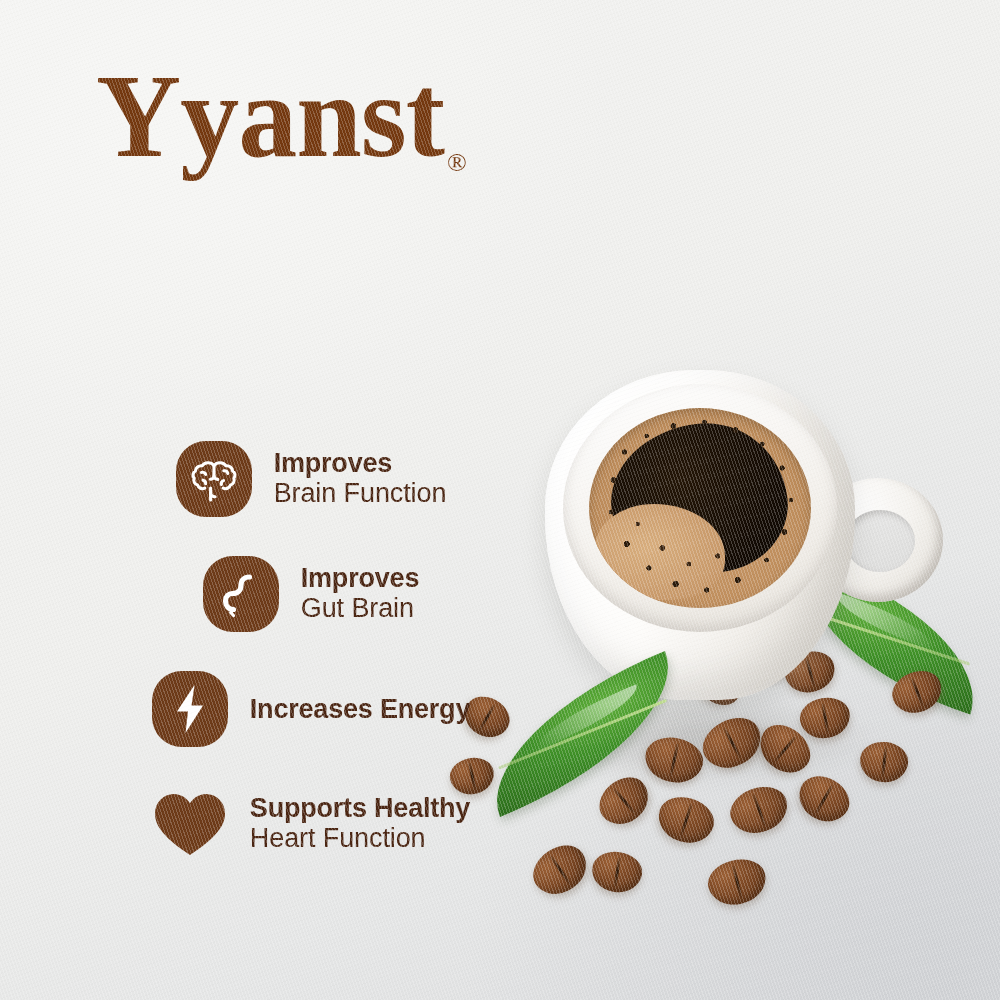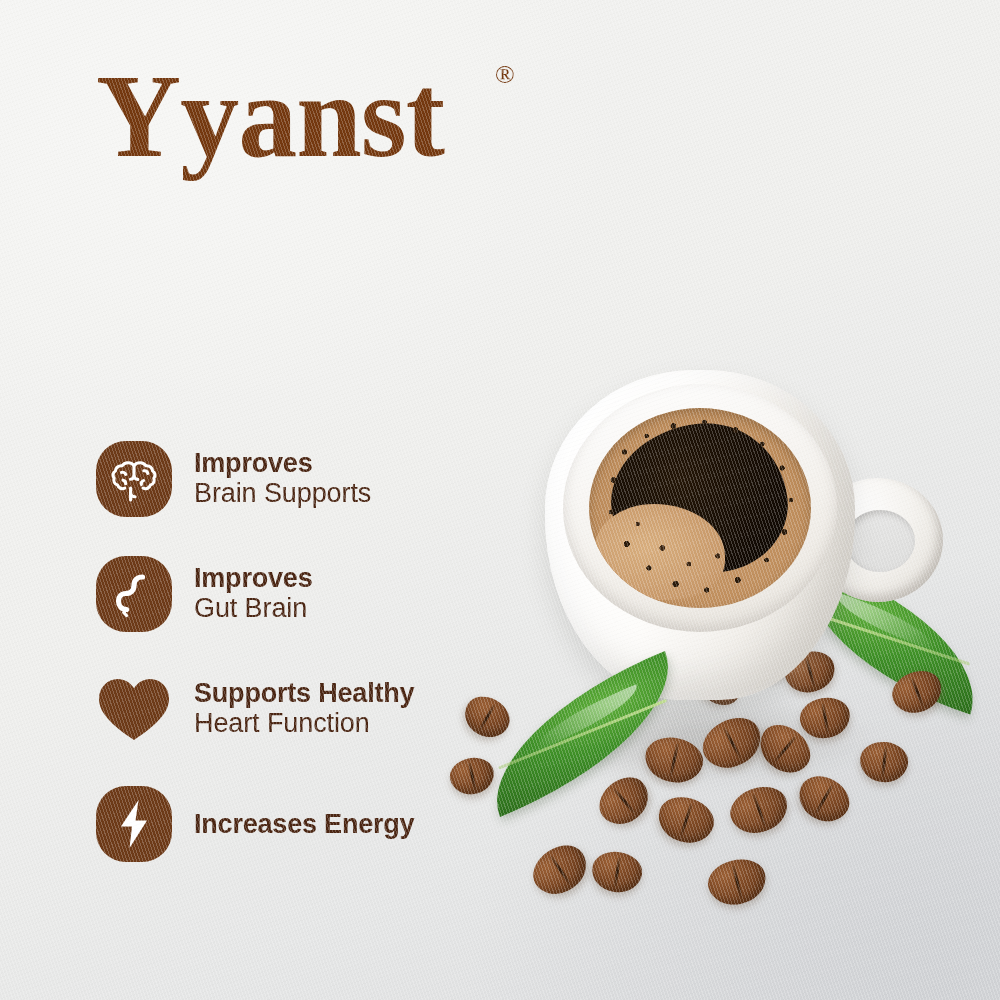--- a/index.html
+++ b/index.html
@@ -27,21 +27,21 @@
     opacity:.40;
     background-image:
       repeating-linear-gradient(71deg, rgba(255,255,255,.55) 0 1px, rgba(0,0,0,0) 1px 3px),
       repeating-linear-gradient(161deg, rgba(0,0,0,.035) 0 1px, rgba(0,0,0,0) 1px 4px);
     pointer-events:none;
   }
 
   
   #logo {
     position:absolute; left:96px; top:58px;
-    display:flex; align-items:flex-start;gap:48px;
+    display:flex; align-items:flex-end;
   }
   #logo-word {
     font-family:"Liberation Serif", "DejaVu Serif", serif;
     font-size:118px;
     line-height:1;
     font-weight:700;
     color:#74380f;
     letter-spacing:-1px;
   }
   #logo-reg {
@@ -55,20 +55,21 @@
 
   
   #benefits {
     position:absolute; left:96px; top:440px;
     width:430px;
   }
   .benefit {
     display:flex; align-items:center;
     height:78px;
     margin-bottom:37px;
+    justify-content:center;
   }
   .benefit:last-child { margin-bottom:0; }
 
   .badge {
     width:76px; height:76px;
     flex:0 0 76px;
     border-radius:30px;
     background:#6d3a18;
     display:flex; align-items:center; justify-content:center;
     position:relative;
@@ -293,58 +294,58 @@
             <path d="M20.6 36.5c0 2.4 2 4.2 4.5 4.2"></path>
             <path d="M11.5 16.4c1.8-.6 3.6.3 4.2 2"></path>
             <path d="M33.8 14.8c1.9-.3 3.6.8 4 2.6"></path>
             <path d="M13 24.2c1.7.4 2.8 1.9 2.6 3.6"></path>
             <path d="M33.5 24.6c-1.6.6-2.5 2.2-2.1 3.8"></path>
           </g>
         </svg>
       </div>
       <div class="benefit-text">
         <div class="b-line1">Improves</div>
-        <div class="b-line2">Brain Supports</div>
+        <div class="b-line2">Brain Function</div>
       </div>
     </div>
 
     <div class="benefit">
       <div class="badge">
         <svg width="46" height="48" viewBox="0 0 46 48">
           <path d="M31.5 7c-5.5 0-8.5 3.3-8.5 8.2 0 5.2-3.4 8.3-8.2 8.3-4.5 0-7.3 3.1-7.3 7.6 0 4.6 2.9 8.4 8 8.4" fill="none" stroke="#ffffff" stroke-width="5.2" stroke-linecap="round" stroke-linejoin="round"></path>
           <path d="M31.5 12.3c-2.6 0-3.3 1.6-3.3 3 0 7.9-5.4 13.5-13.4 13.5-1.5 0-2 .6-2 2.3 0 1.6.7 3.1 2.7 3.1" fill="none" stroke="#6d3a18" stroke-width="1.6" stroke-linecap="round" stroke-linejoin="round"></path>
           <path d="M15.5 39.5l-2.8 3 2.8 3" fill="none" stroke="#ffffff" stroke-width="3.2" stroke-linecap="round" stroke-linejoin="round"></path>
         </svg>
       </div>
       <div class="benefit-text">
         <div class="b-line1">Improves</div>
         <div class="b-line2">Gut Brain</div>
       </div>
     </div>
 
     <div class="benefit">
+      <div class="badge">
+        <svg width="34" height="52" viewBox="0 0 34 52">
+          <path d="M21.5 2 4 28.5h11L12.5 50 30 22.5H18.5z" fill="#ffffff"></path>
+        </svg>
+      </div>
+      <div class="benefit-text">
+        <div class="b-line1">Increases Energy</div>
+
+      </div>
+    </div>
+
+    <div class="benefit">
       <div class="badge plain">
         <svg width="76" height="70" viewBox="0 0 76 70">
           <path d="M38 66C14 50 3 38 3 24.5 3 13.5 11.4 5 21.8 5c6.7 0 12.6 3.6 16.2 9.3C41.6 8.6 47.5 5 54.2 5 64.6 5 73 13.5 73 24.5 73 38 62 50 38 66z" fill="#6d3a18"></path>
         </svg>
       </div>
       <div class="benefit-text">
         <div class="b-line1">Supports Healthy</div>
         <div class="b-line2">Heart Function</div>
       </div>
     </div>
 
-    <div class="benefit">
-      <div class="badge">
-        <svg width="34" height="52" viewBox="0 0 34 52">
-          <path d="M21.5 2 4 28.5h11L12.5 50 30 22.5H18.5z" fill="#ffffff"></path>
-        </svg>
-      </div>
-      <div class="benefit-text">
-        <div class="b-line1">Increases Energy</div>
-
-      </div>
-    </div>
-
   </div>
 
   <div id="texture"></div>
 </div>
 
 </body></html>

